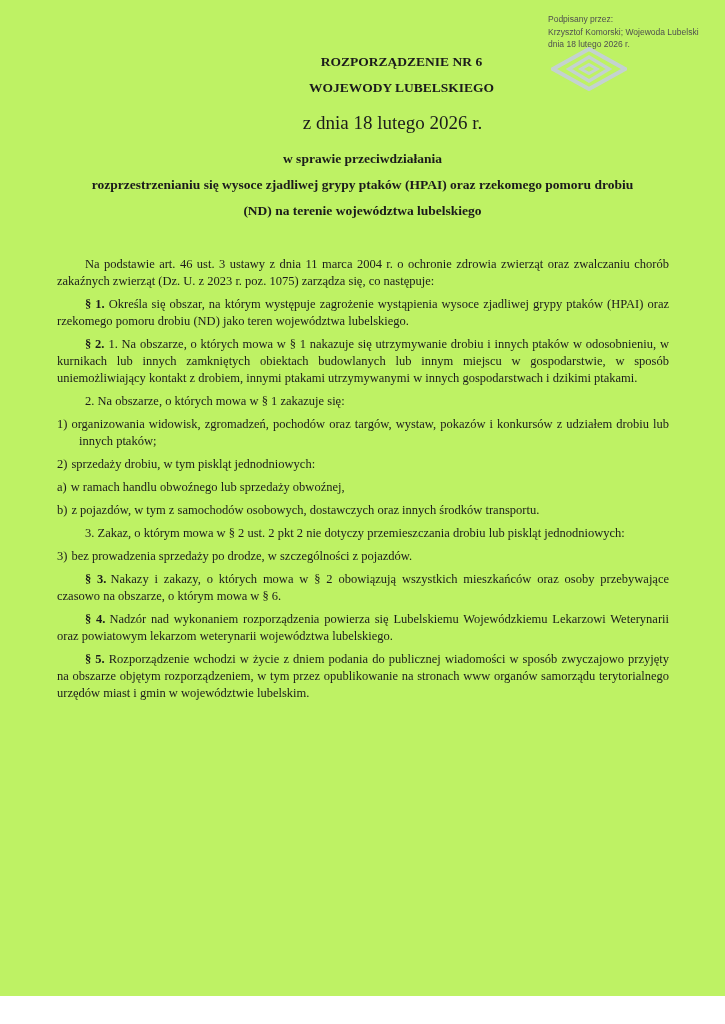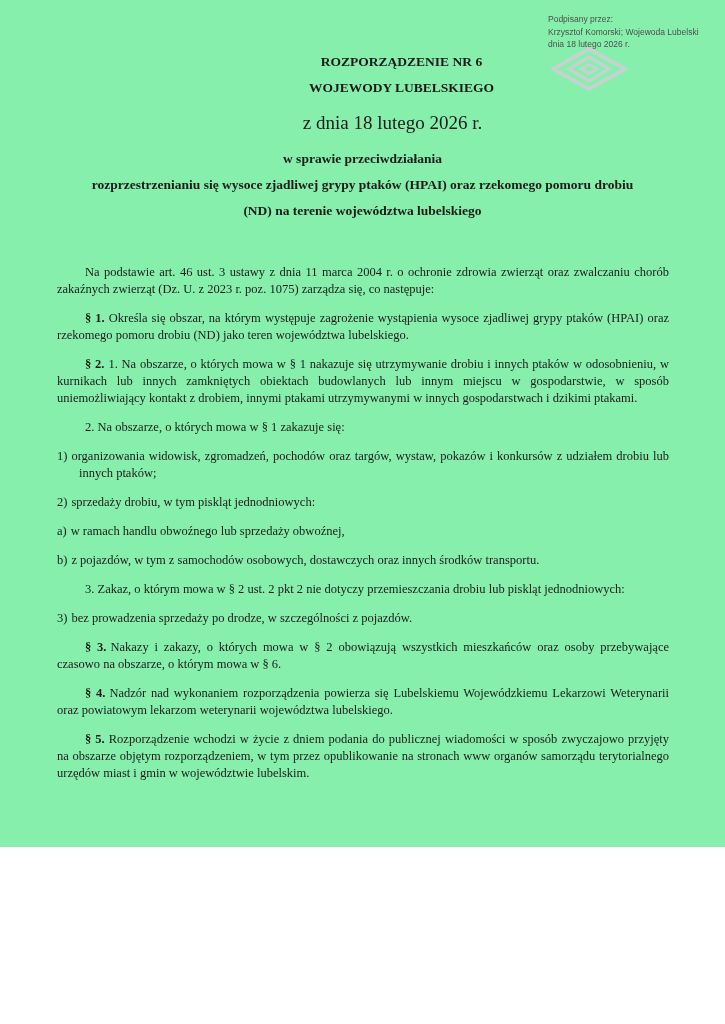--- a/index.html
+++ b/index.html
@@ -1,20 +1,20 @@
 <!DOCTYPE html>
 <html lang="pl"><head>
 <meta charset="utf-8">
 <style>
   html, body { margin: 0; padding: 0; background: #ffffff; }
   .page {
     position: relative;
     width: 725px;
-    height: 847px;
-    background: #86efac;
+    height: 996px;
+    background: #bef264;
     font-family: "Liberation Serif", serif;
     color: #1b1b1b;
     overflow: hidden;
     text-decoration: underline;
   }
 
   
   .signature-block {
     position: absolute;
     top: 13px;
@@ -48,21 +48,21 @@
   
   .content {
     position: absolute;
     top: 252px;
     left: 57px;
     width: 612px;
     font-size: 12.5px;
     line-height: 17px;
     text-align: justify;
   }
-  .content p { margin: 12px 0 6px 0; }
+  .content p { margin: 4px 0 6px 0; }
   .para-indent { text-indent: 28px; }
   .sect-prefix { font-weight: bold; }
   .list-item {
     margin-left: 6px;
     padding-left: 22px;
     text-indent: -22px;
     margin-bottom: 6px;
   }
   .sub-item {
     margin-left: 48px;

